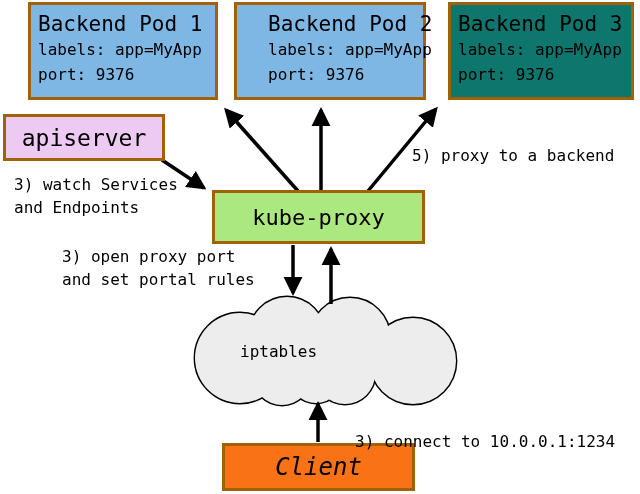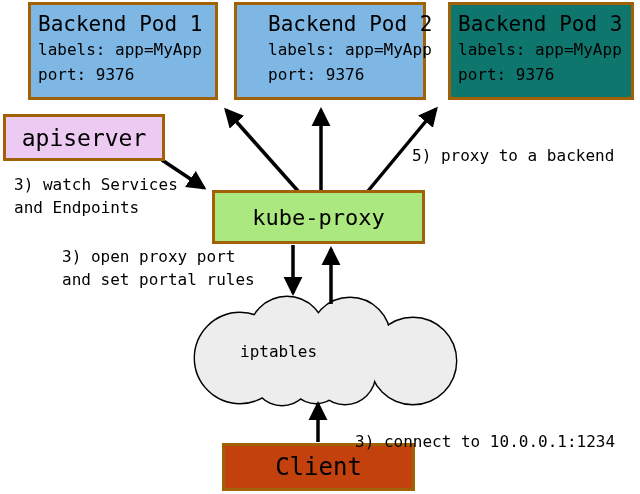--- a/index.html
+++ b/index.html
@@ -128,21 +128,21 @@
   <div class="box node" id="apiserver" style="background-color: rgb(237, 202, 242);">
     <span>apiserver</span>
   </div>
 
   <div class="box node" id="kubeproxy" style="background-color: rgb(171, 232, 127);">
     <span>kube-proxy</span>
   </div>
 
   <div id="iptables-label">iptables</div>
 
-  <div class="box node" id="client" style="background-color: #c2410c;">
+  <div class="box node" id="client" style="background-color: #f97316; font-style: italic;">
     <span>Client</span>
   </div>
 
   <div class="annotation" id="ann1">3) watch Services
 and Endpoints</div>
   <div class="annotation" id="ann2">3) open proxy port
 and set portal rules</div>
   <div class="annotation" id="ann3">3) connect to 10.0.0.1:1234</div>
   <div class="annotation" id="ann5">5) proxy to a backend</div>
 

